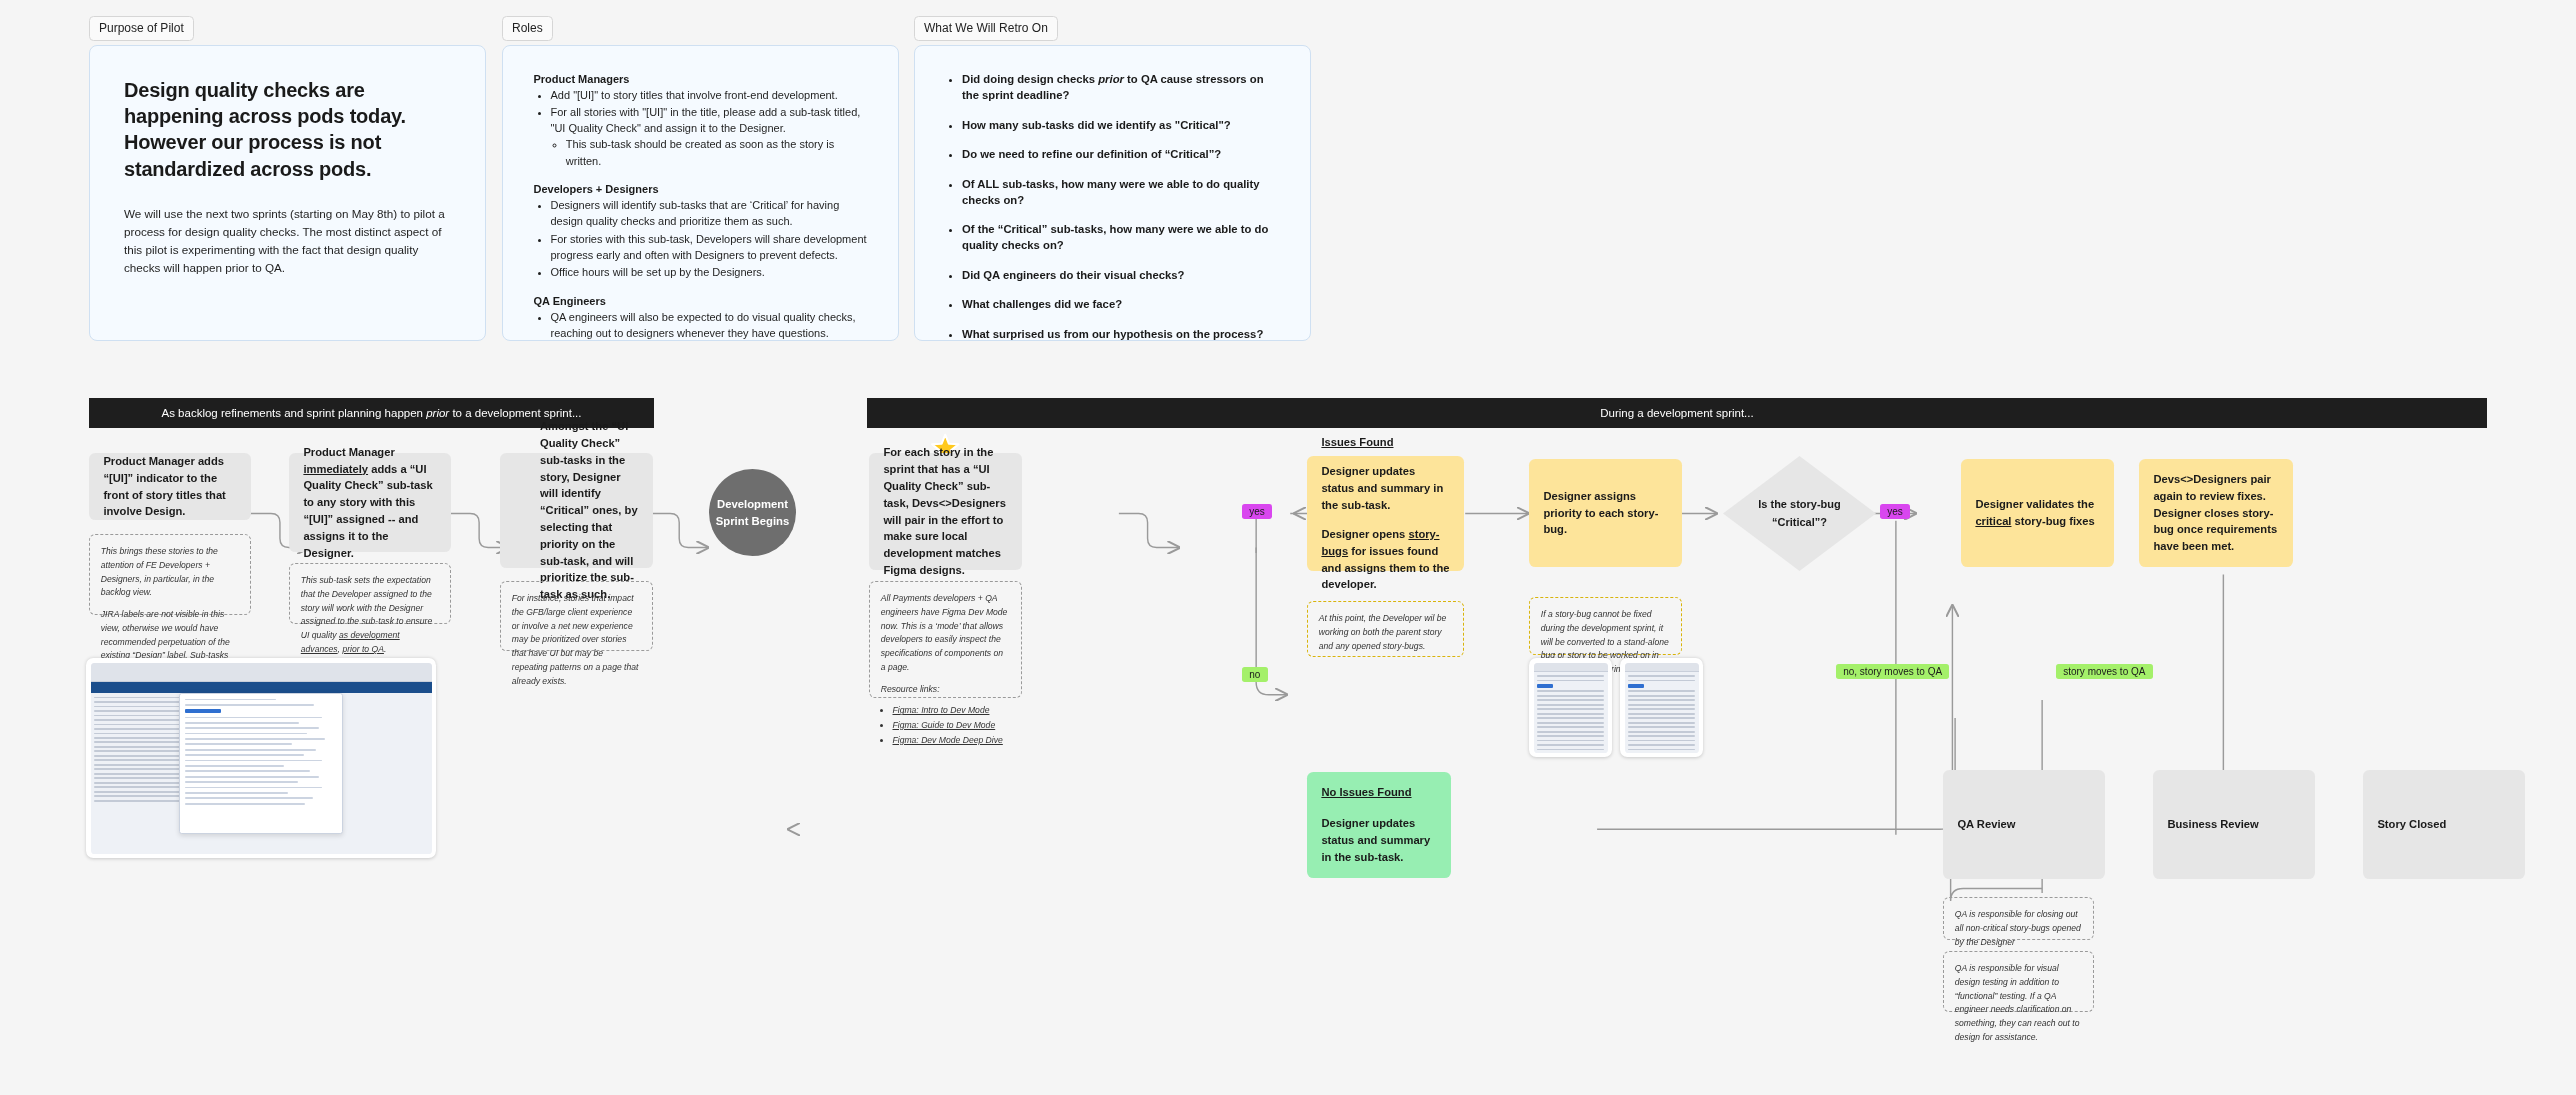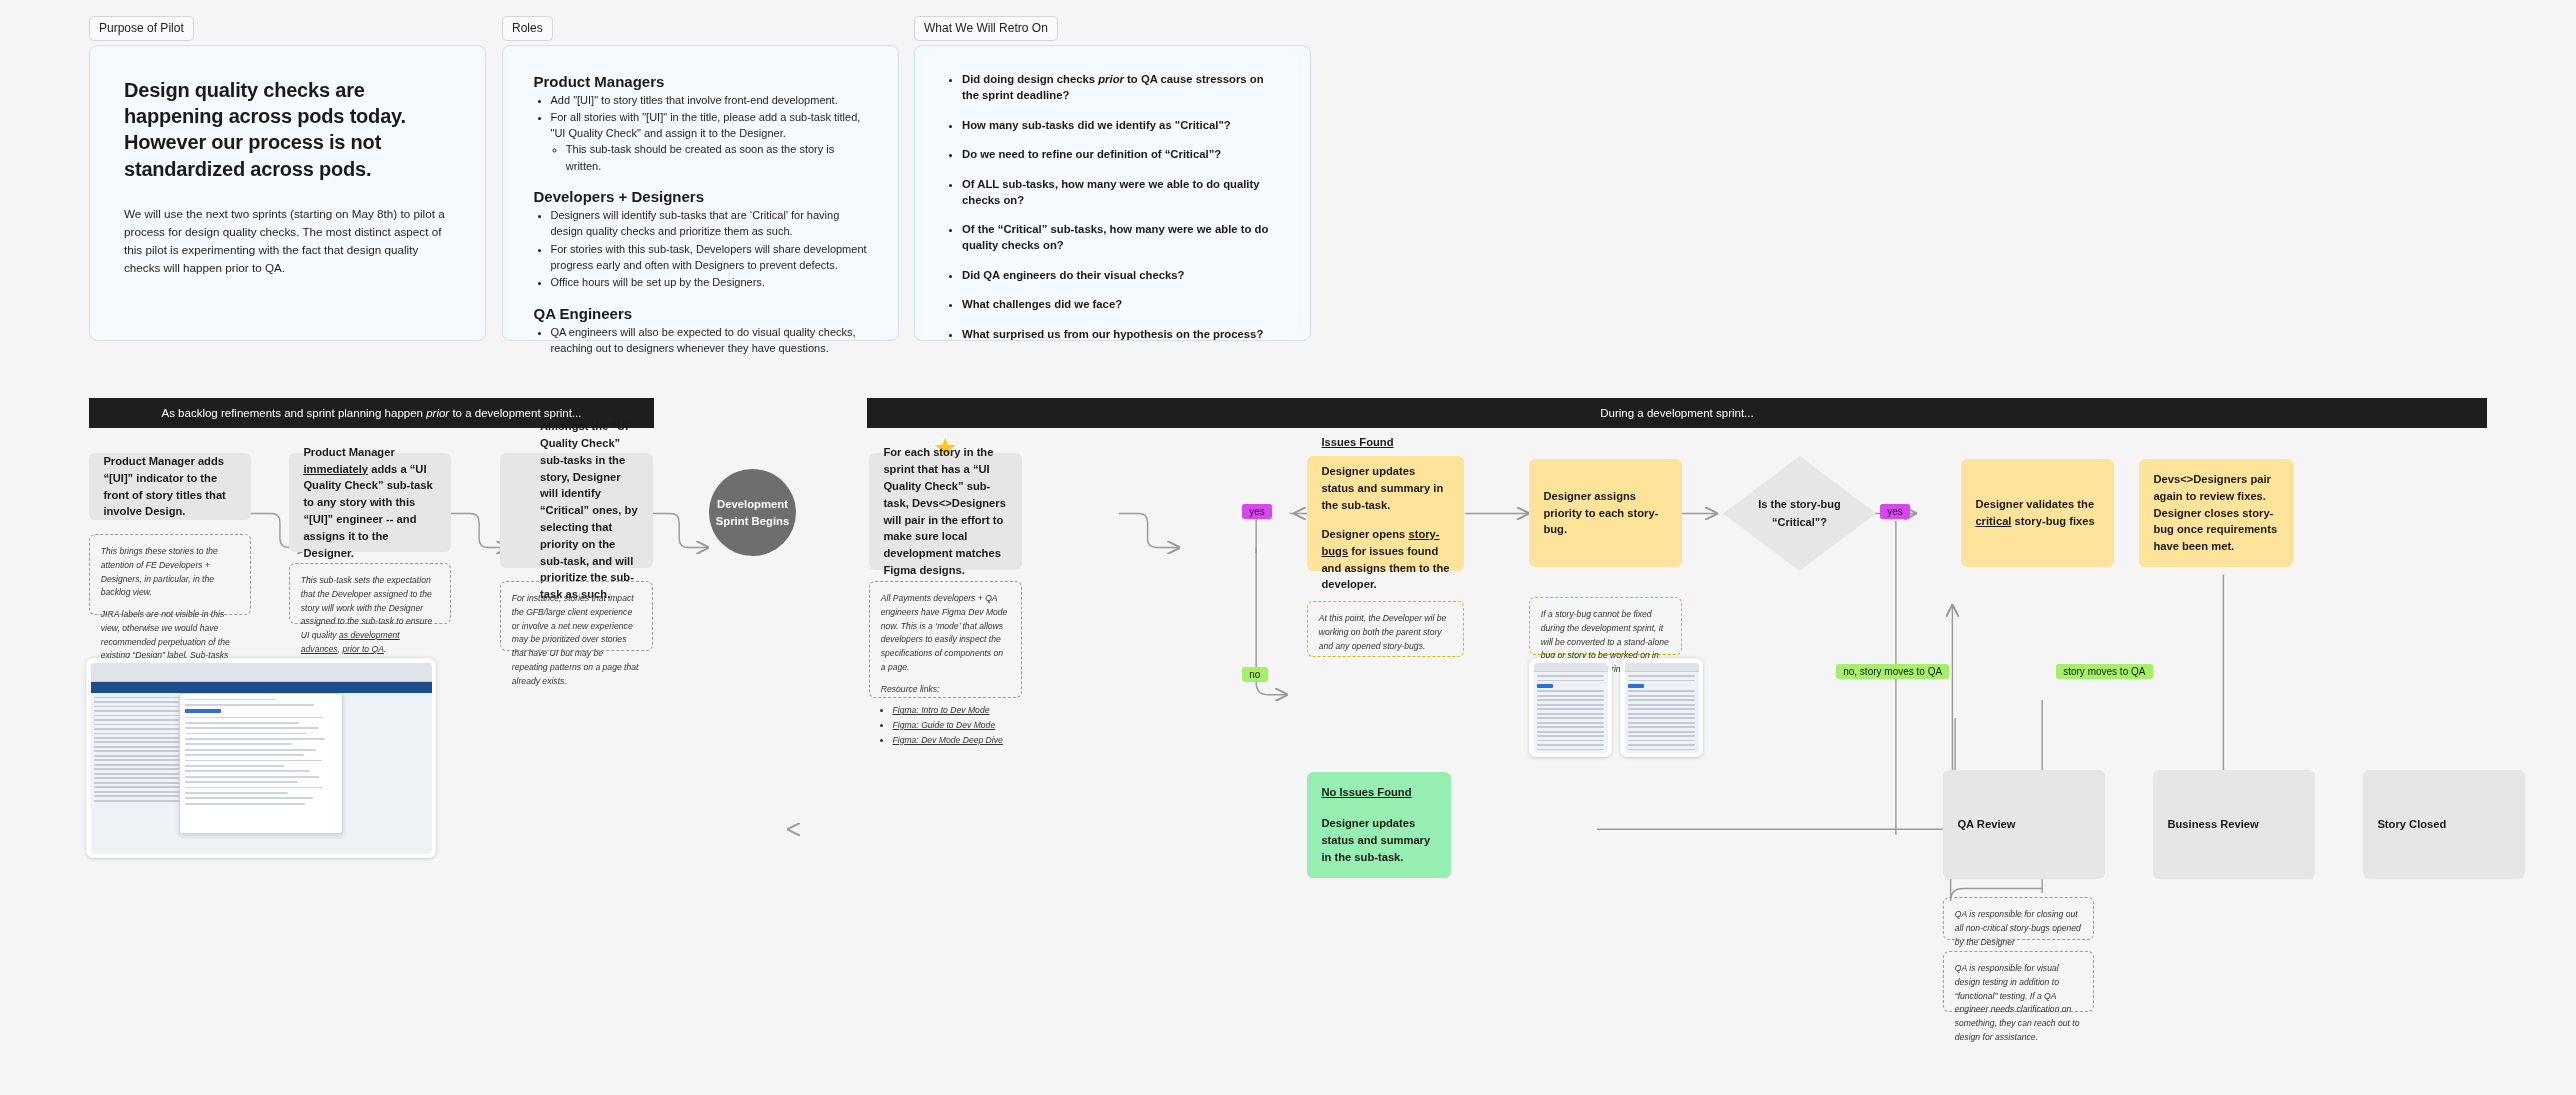--- a/index.html
+++ b/index.html
@@ -38,21 +38,21 @@
     letter-spacing: -0.2px;
   }
   .card-p {
     font-size: 11.7px;
     line-height: 1.55;
     color: #1f1f1f;
     margin-top: 23px;
   }
   .role-group { margin-bottom: 14.4px; }
   .role-title {
-    font-size: 15px;
+    font-size: 11px;
     font-weight: bold;
     color: #1a1a1a;
     margin-bottom: 1.8px;
   }
   .role-group ul { margin: 0 0 0 17px; }
   .role-group ul li {
     font-size: 11px;
     line-height: 1.48;
     color: #1f1f1f;
     margin-bottom: 0.9px;
@@ -300,21 +300,21 @@
   <div class="banner" style="left:867px; top:398px; width:1620px; height:30px;">During a development sprint...</div>
 
   <div class="node grey" style="left:89px; top:453px; width:162px; height:67px;">Product Manager adds “[UI]” indicator to the front of story titles that involve Design.</div>
 
   <div class="note" style="left:89px; top:534px; width:162px; height:81px;">
     <p>This brings these stories to the attention of FE Developers + Designers, in particular, in the backlog view.</p>
     <p>JIRA labels are not visible in this view, otherwise we would have recommended perpetuation of the existing “Design” label. Sub-tasks are also not visible in this view.</p>
   </div>
 
   <div class="node grey" style="left:289px; top:453px; width:162px; height:99px;">
-    <span><span>Product Manager </span><u>immediately</u><span> adds a “UI Quality Check” sub-task to any story with this “[UI]” engineer -- and assigns it to the Designer.</span></span>
+    <span><span>Product Manager </span><u>immediately</u><span> adds a “UI Quality Check” sub-task to any story with this “[UI]” assigned -- and assigns it to the Designer.</span></span>
   </div>
 
   <div class="note" style="left:289px; top:563px; width:162px; height:61px;">
     <p><span>This sub-task sets the expectation that the Developer assigned to the story will work with the Designer assigned to the sub-task to ensure UI quality </span><u>as development advances</u><span>, </span><u>prior to QA</u><span>.</span></p>
   </div>
 
   <div class="node grey" style="left:500px; top:453px; width:153px; height:115px;padding-left:40px;">Amongst the “UI Quality Check” sub-tasks in the story, Designer will identify “Critical” ones, by selecting that priority on the sub-task, and will prioritize the sub-task as such.</div>
 
   <div class="note" style="left:500px; top:581px; width:153px; height:70px;">
     <p>For instance, stories that impact the GFB/large client experience or involve a net new experience may be prioritized over stories that have UI but may be repeating patterns on a page that already exists.</p>

